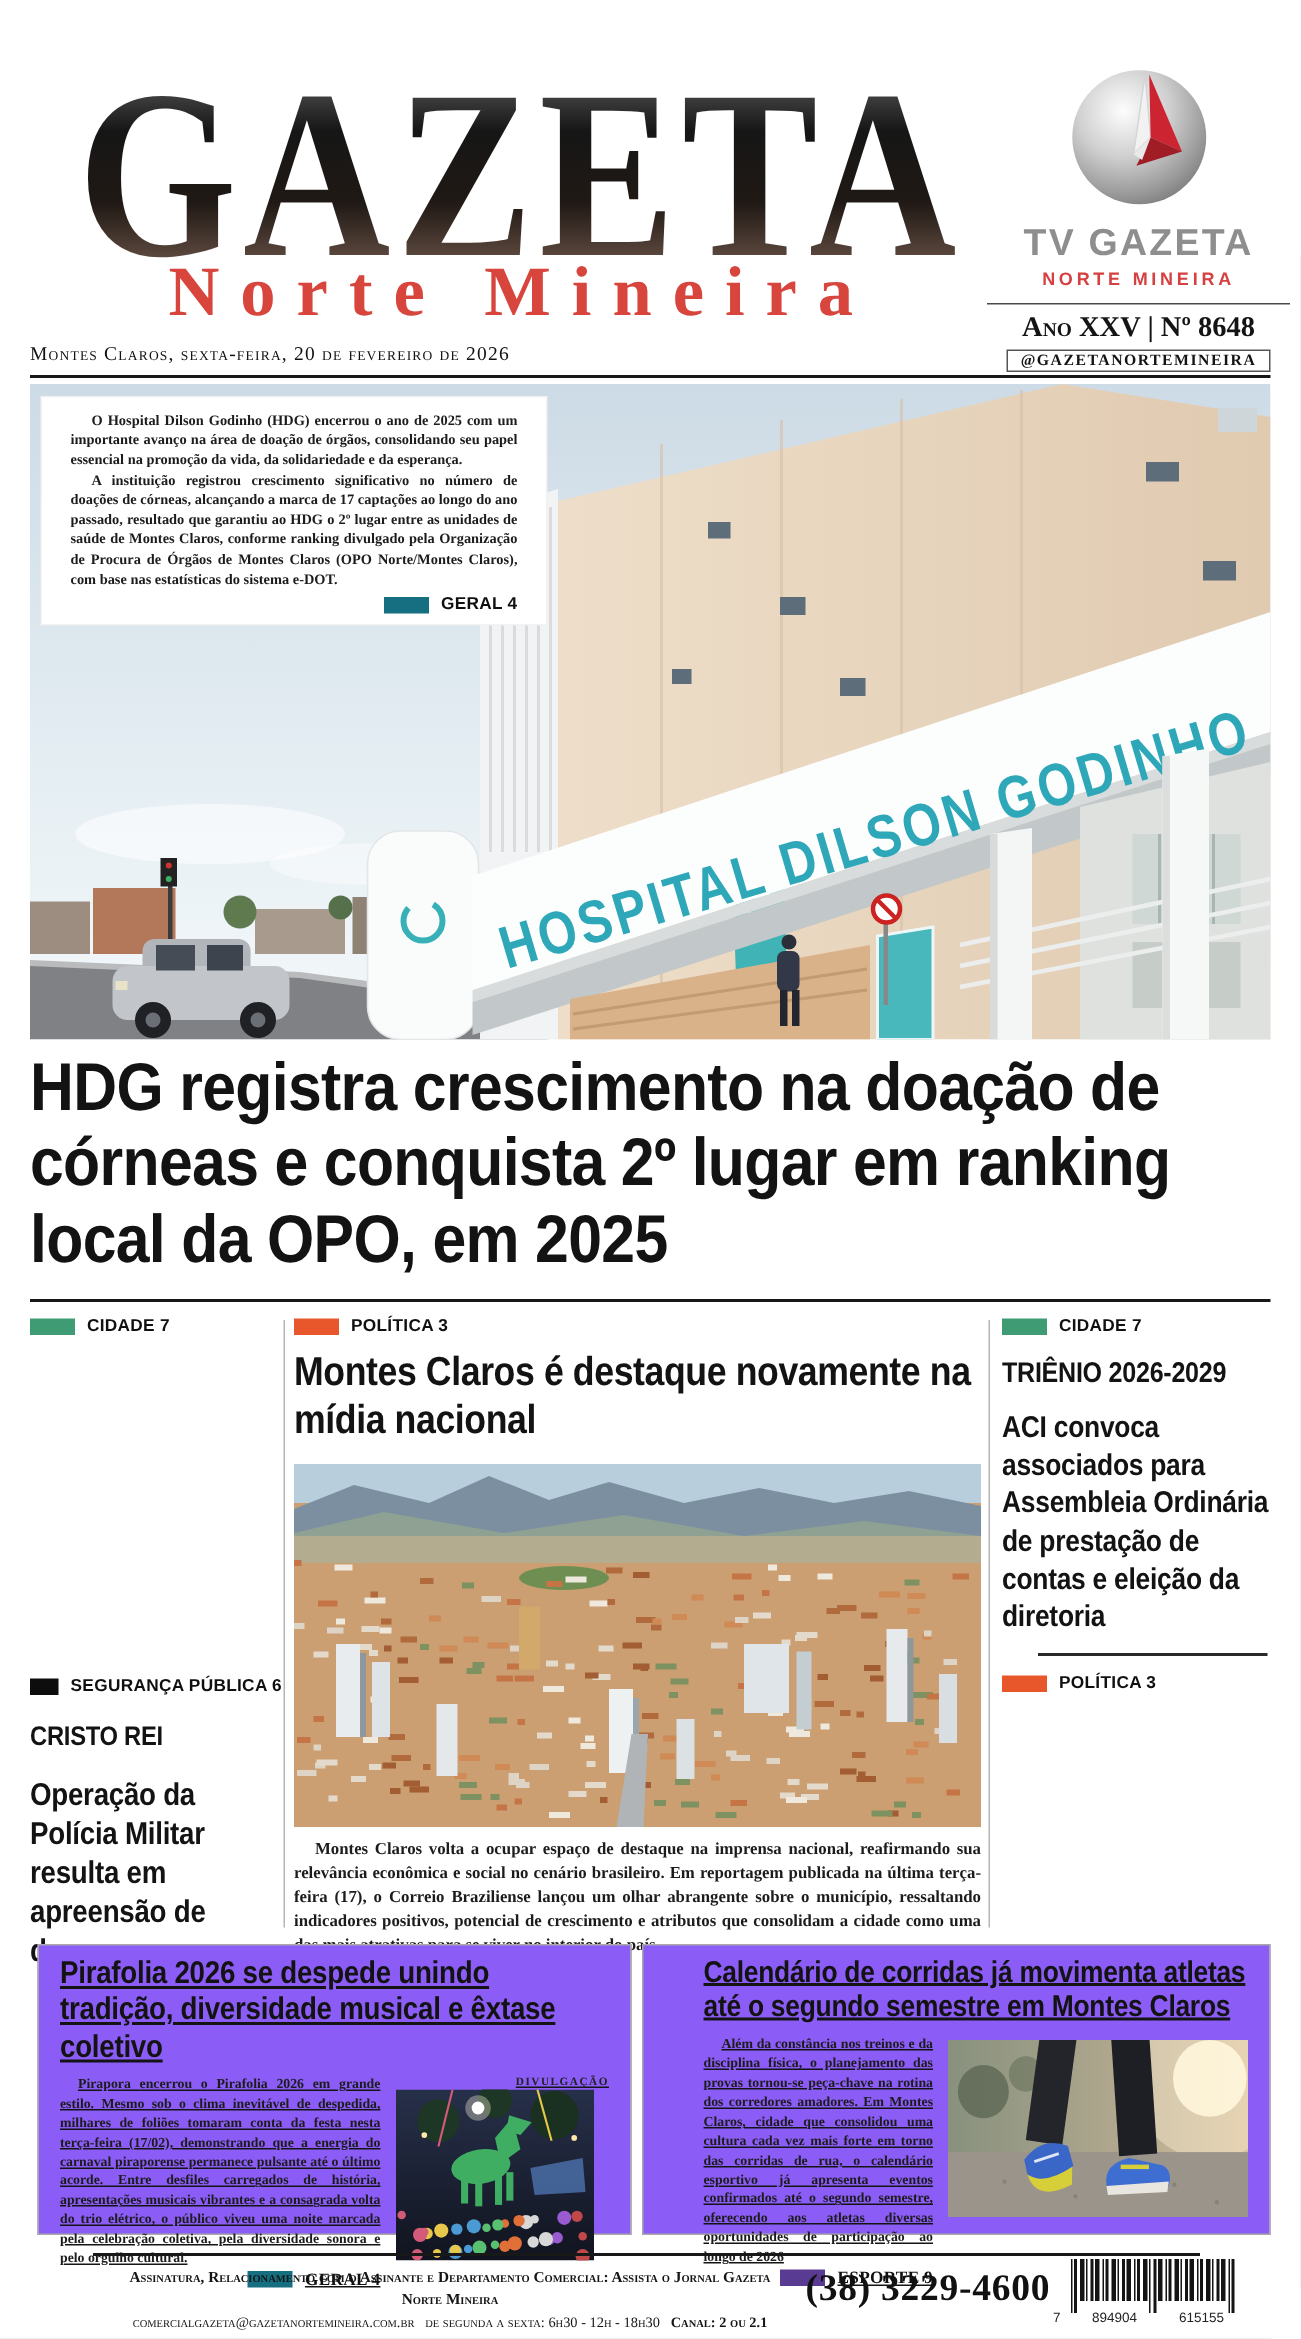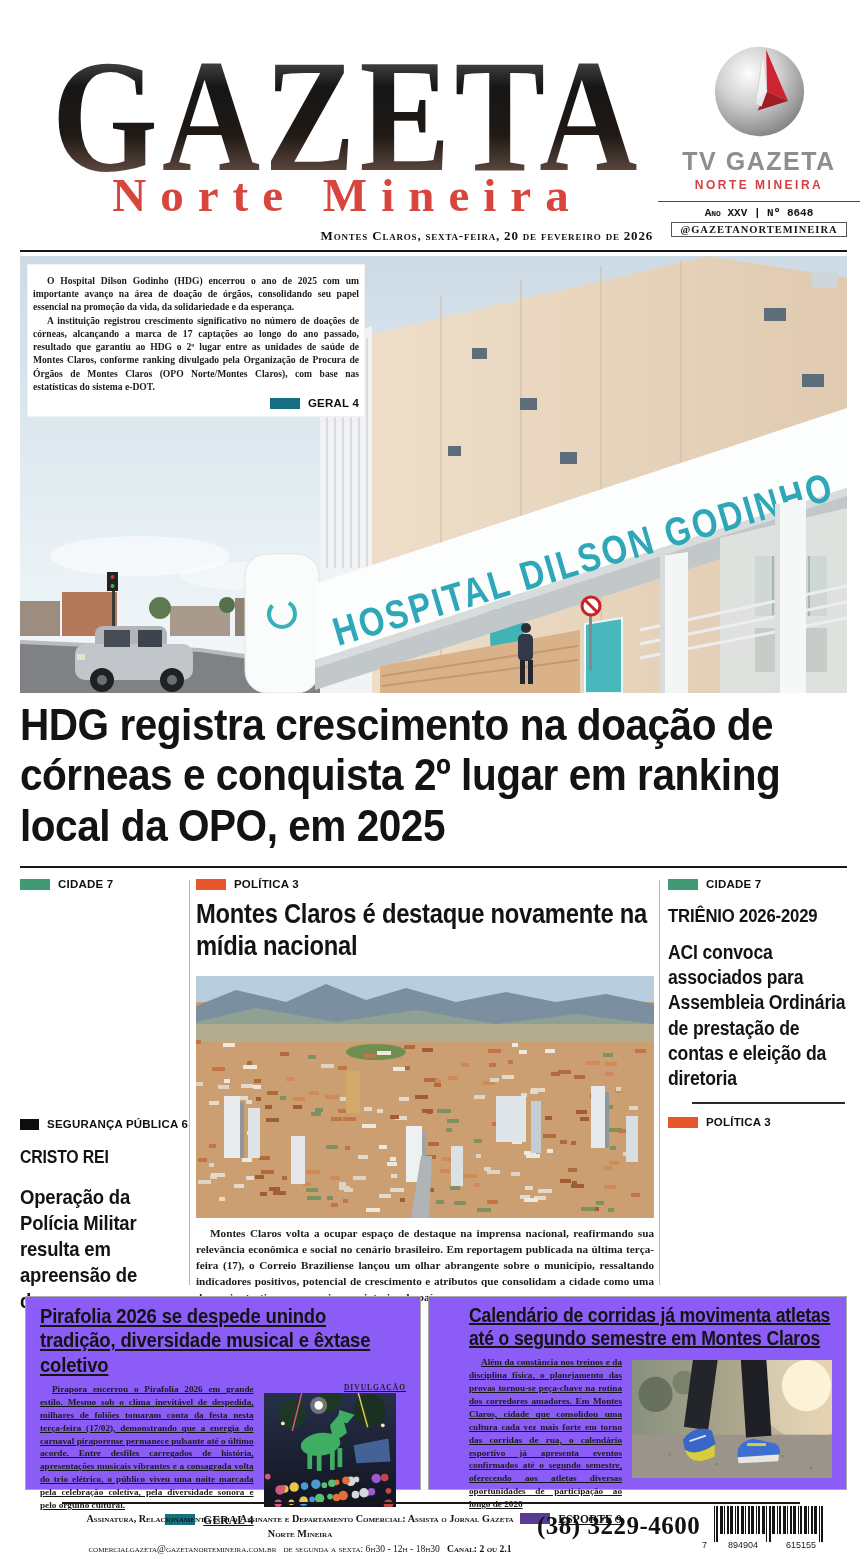--- a/index.html
+++ b/index.html
@@ -9,33 +9,33 @@
   .cond{display:block;transform:scaleX(0.88);transform-origin:0 0;width:113.6%;}
   .cond90{display:block;transform:scaleX(0.90);transform-origin:0 0;width:111.1%;}
 
   
   .gz-title{font-family:"Liberation Serif",serif;font-weight:700;font-size:160px;line-height:1;
             letter-spacing:5px;display:inline-block;transform:scaleX(0.85);transform-origin:0 0;
             background:linear-gradient(180deg,#6e6e6e 0%,#161616 32%,#201915 62%,#6e564a 92%,#8a6f5f 100%);
             -webkit-background-clip:text;background-clip:text;color:transparent;-webkit-text-fill-color:transparent;}
   .gz-sub{font-family:"Liberation Serif",serif;font-weight:700;font-size:47px;color:#d7453c;
           letter-spacing:14px;text-align:center;}
-  .dateline{font-family:"Liberation Serif",serif;font-variant:small-caps;font-weight:700;
-            font-size:13px;letter-spacing:.8px;text-align:right;color:#111;}
+  .dateline{font-family:"Liberation Serif",serif;font-variant:small-caps;font-weight:400;
+            font-size:13px;letter-spacing:.8px;text-align:left;color:#111;}
   .rule{background:#181818;}
   .tv-wrap{text-align:center;}
   .tv-name{font-size:25px;font-weight:700;color:#8e8e8e;letter-spacing:1.5px;margin-top:4px;}
   .tv-region{font-size:12px;font-weight:700;color:#d64040;letter-spacing:2.5px;margin-top:2px;}
   .tv-rule{height:1px;background:#4a4a4a;margin-top:9px;}
-  .edition{font-family:Liberation Mono, monospace;font-variant:small-caps;font-weight:700;font-size:11px;margin-top:5px;}
+  .edition{font-family:Liberation Serif, serif;font-variant:small-caps;font-weight:700;font-size:19px;margin-top:5px;}
   .handle{display:inline-block;border:1px solid #555;padding:1px 8px;margin-top:3px;
           font-family:"Liberation Serif",serif;font-weight:700;font-size:10.5px;letter-spacing:1px;}
 
   
-  .overlay{background:#fff;padding:9px 5px 7px;box-shadow:0 0 0 1px #f2f2f2;}
+  .overlay{background:#fff;padding:9px 19px 7px;box-shadow:0 0 0 1px #f2f2f2;}
   .overlay p{margin:0;font-family:"Liberation Serif",serif;font-weight:700;font-size:9.6px;
              line-height:1.38;text-align:justify;text-indent:14px;color:#1c1c1c;}
   .tag{display:flex;align-items:center;gap:8px;}
   .tag-rect{width:30px;height:11px;display:inline-block;}
   .tag-label{font-size:11.5px;font-weight:700;letter-spacing:.2px;color:#101010;white-space:nowrap;}
   .tag.right{justify-content:flex-end;margin-top:4px;}
 
   
   .main-hl{font-weight:700;font-size:45px;line-height:1.12;letter-spacing:-.5px;color:#131313;}
   .col-hl{font-weight:700;font-size:21px;line-height:1.24;letter-spacing:-.2px;color:#131313;}

